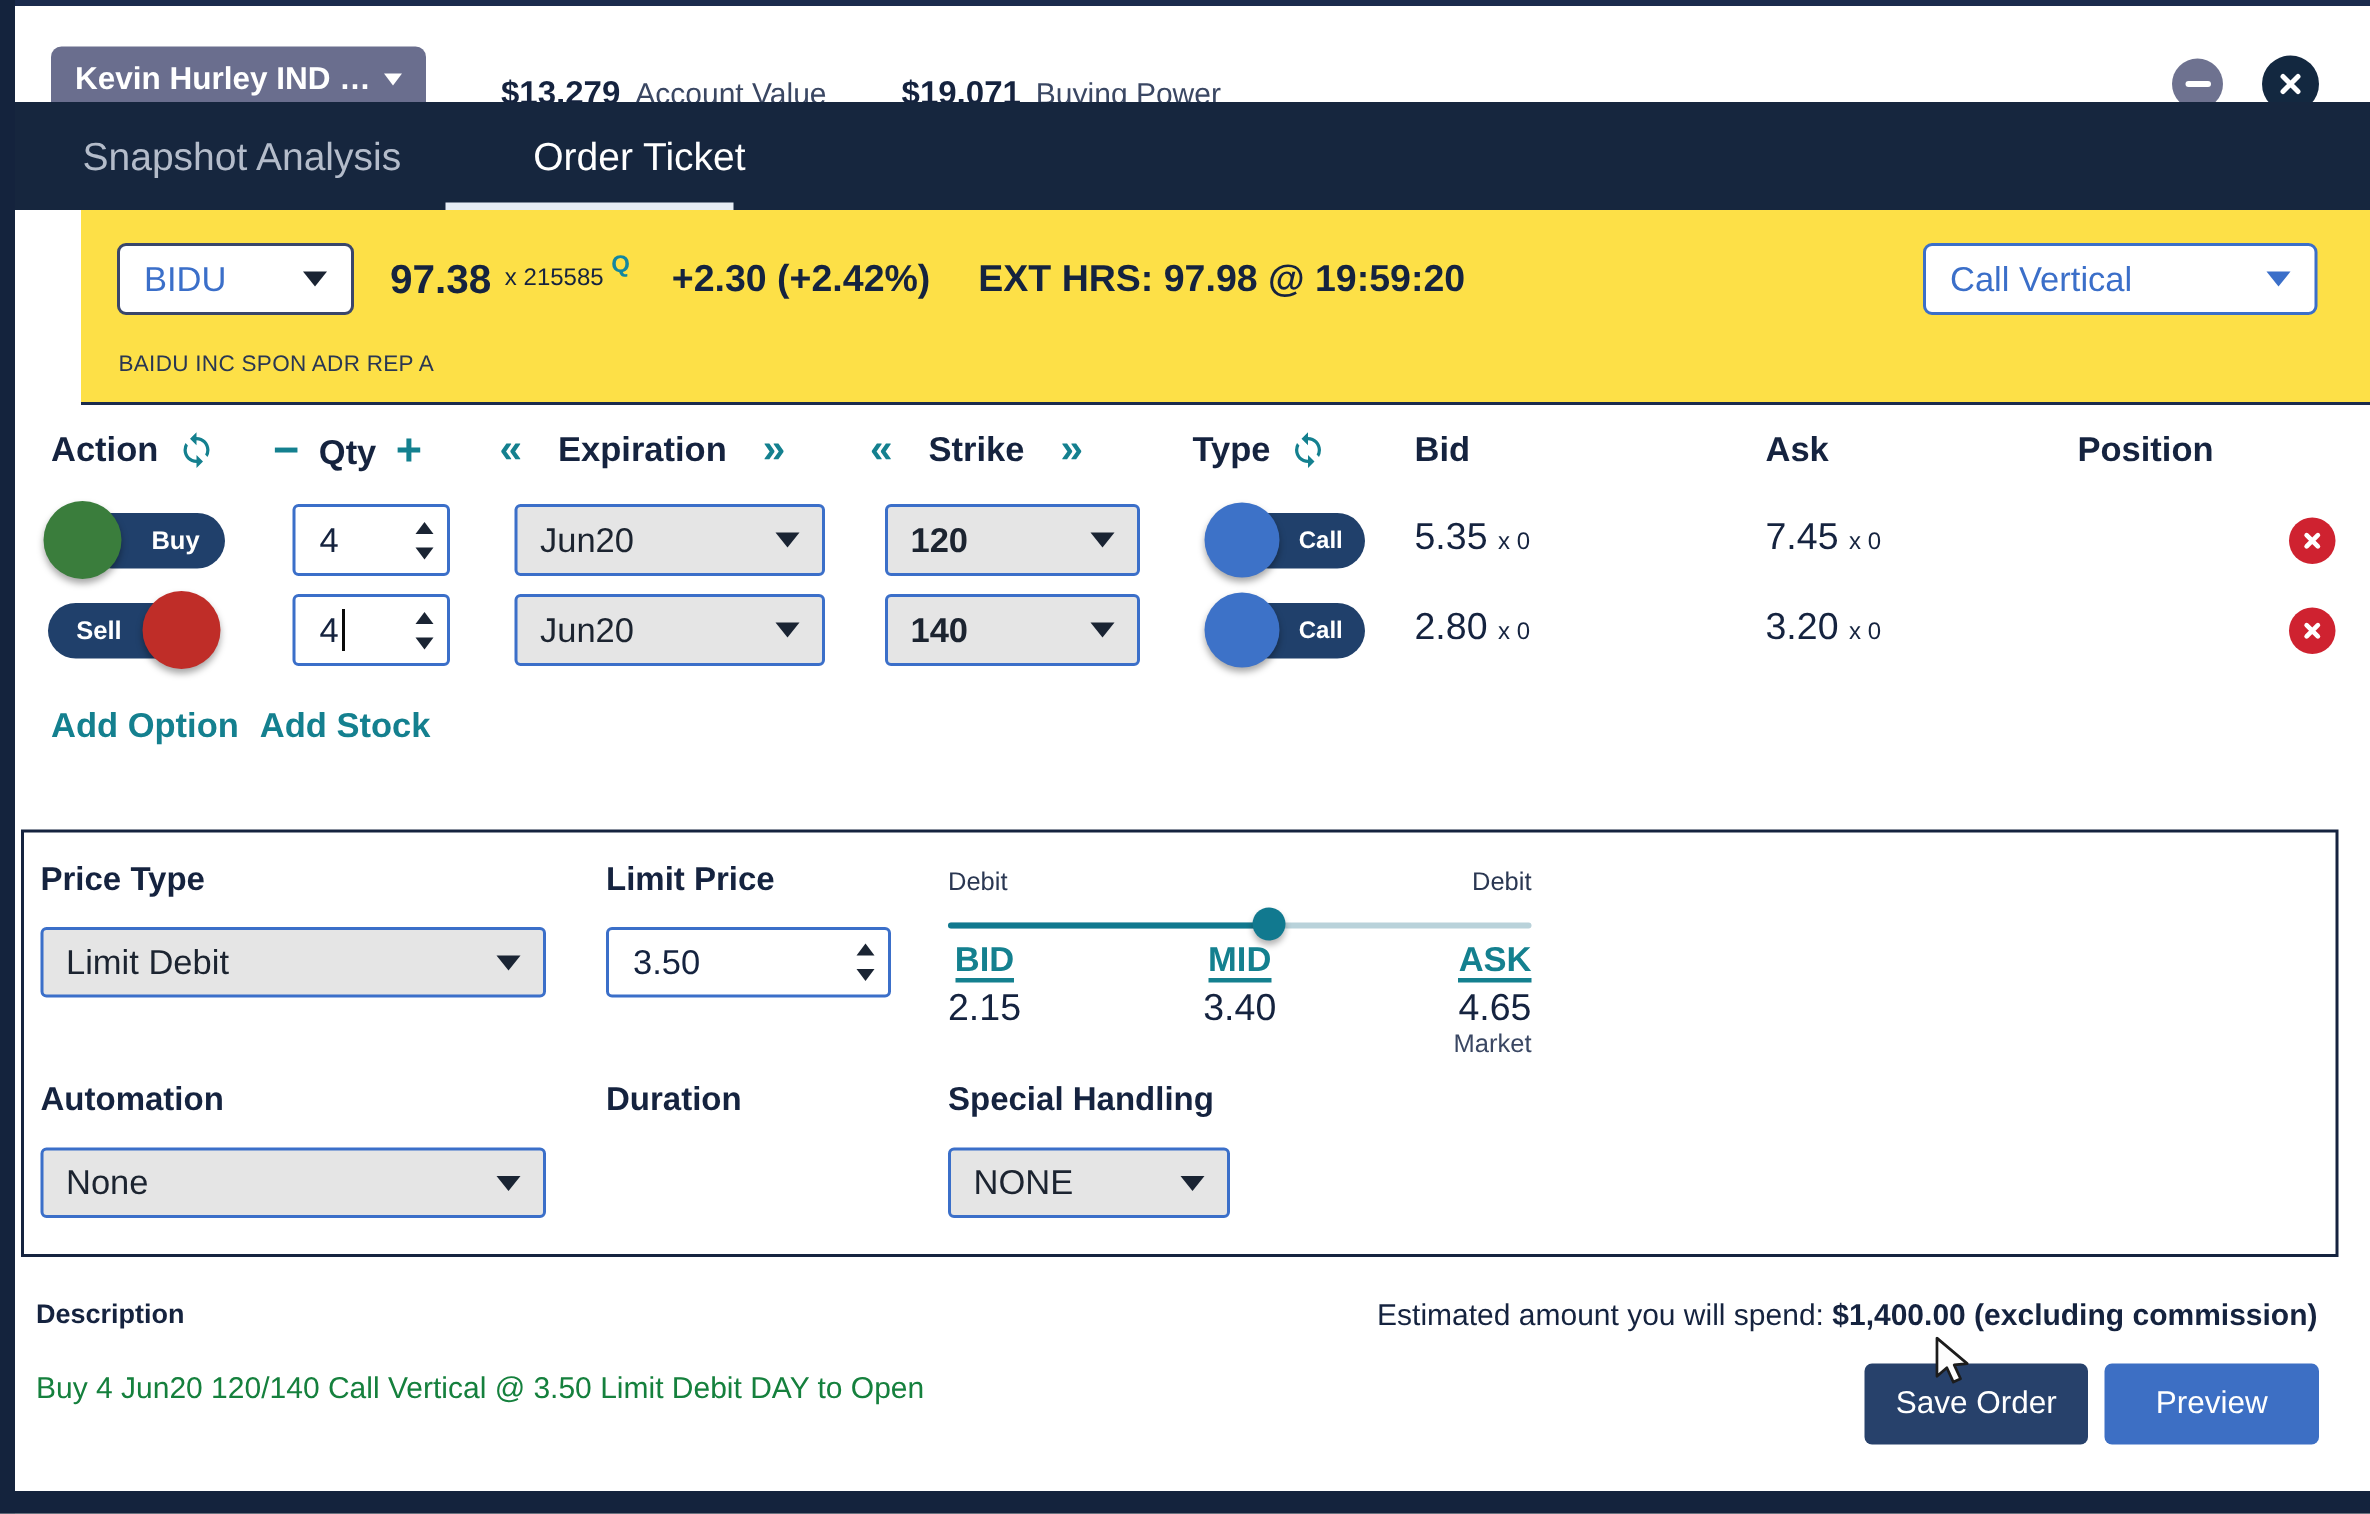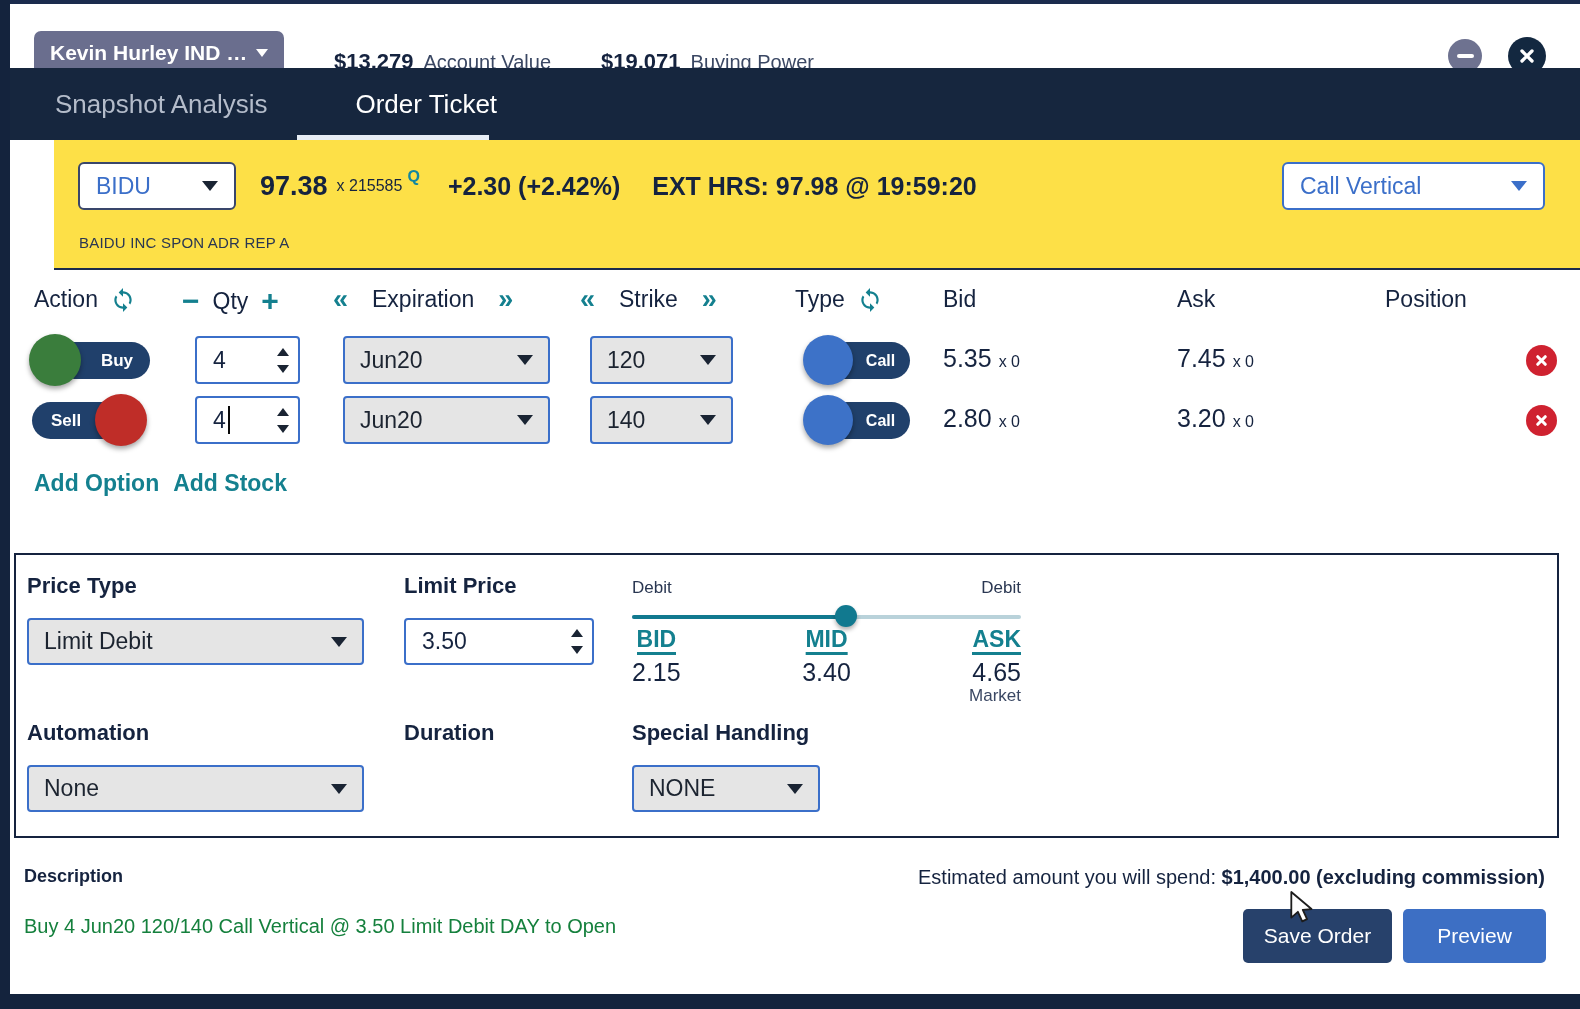--- a/index.html
+++ b/index.html
@@ -43,21 +43,21 @@
   .q-chg  { font-size:25px; font-weight:700; margin-left:28px; }
   .q-ext  { font-size:25px; font-weight:700; margin-left:32px; }
   .strat-select { position:absolute; right:35px; top:22px; width:263px; height:48px; background:#fff; border:2px solid #3b6fc9; border-radius:6px;
                   display:flex; align-items:center; justify-content:space-between; padding:0 16px; color:#3b6fc9; font-size:23px; cursor:pointer; }
   .company { position:absolute; left:25px; top:94px; font-size:15px; color:#2a3752; letter-spacing:.2px; }
 
   
   .legs { position:absolute; left:10px; top:270px; right:0; height:283px; background:#fff; }
   .legs-header { position:absolute; top:16px; left:0; right:0; height:36px; color:#15233f; }
   .legs-header > div { position:absolute; display:flex; align-items:center; }
-  .hlbl { font-size:23px; font-weight:400; color:#15233f; }
+  .hlbl { font-size:23px; font-weight:700; color:#15233f; }
   .h-action { left:24px; gap:12px; }
   .h-qty    { left:172px; gap:13px; }
   .h-exp    { left:323px; gap:24px; }
   .h-strike { left:570px; gap:24px; }
   .h-type   { left:785px; gap:12px; }
   .h-bid    { left:933px; }
   .h-ask    { left:1167px; }
   .h-pos    { left:1375px; }
   .glyph-pm { font-size:30px; font-weight:700; color:#14808f; line-height:1; }
   .glyph-ar { font-size:27px; font-weight:700; color:#14808f; line-height:1; cursor:pointer; }
@@ -84,21 +84,21 @@
           font-size:23px; color:#15233f; position:relative; }
   .spin-qty { left:185px; width:105px; height:48px; top:2px; }
   .arrows { position:absolute; right:9px; top:0; bottom:0; display:flex; flex-direction:column; justify-content:center; gap:9px; cursor:pointer; }
   .tri-up   { width:0; height:0; border-left:6px solid transparent; border-right:6px solid transparent; border-bottom:8px solid #1a2433; }
   .tri-down { width:0; height:0; border-left:6px solid transparent; border-right:6px solid transparent; border-top:8px solid #1a2433; }
   .tcaret { display:inline-block; width:2px; height:28px; background:#0a0a0a; margin-left:2px; }
 
   .sel { background:#e5e5e5; border:2px solid #3b6fc9; border-radius:4px; display:flex; align-items:center; justify-content:space-between;
          padding:0 15px; font-size:23px; color:#1c2430; cursor:pointer; }
   .sel-exp    { left:333px; width:207px; height:48px; top:2px; }
-  .sel-strike { left:580px; width:143px; height:48px; top:2px; }
+  .sel-strike { left:580px; width:170px; height:48px; top:2px;font-weight:bold; }
 
   .caret-down { width:0; height:0; border-left:8px solid transparent; border-right:8px solid transparent; border-top:10px solid currentColor; }
   .c-dark  { color:#1a2433; } .c-blue { color:#3b6fc9; } .c-white { color:#fff; }
   .caret-sm { border-left-width:6px; border-right-width:6px; border-top-width:8px; }
 
   .price { display:inline-flex; align-items:baseline; top:10px; color:#15233f; }
   .pr-bid { left:933px; } .pr-ask { left:1167px; }
   .price .p { font-size:25px; }
   .price .s { font-size:16px; margin-left:7px; }
   .del { left:1516px; top:11px; width:31px; height:31px; border-radius:50%; background:#cf2230; display:flex; align-items:center; justify-content:center; cursor:pointer; }

